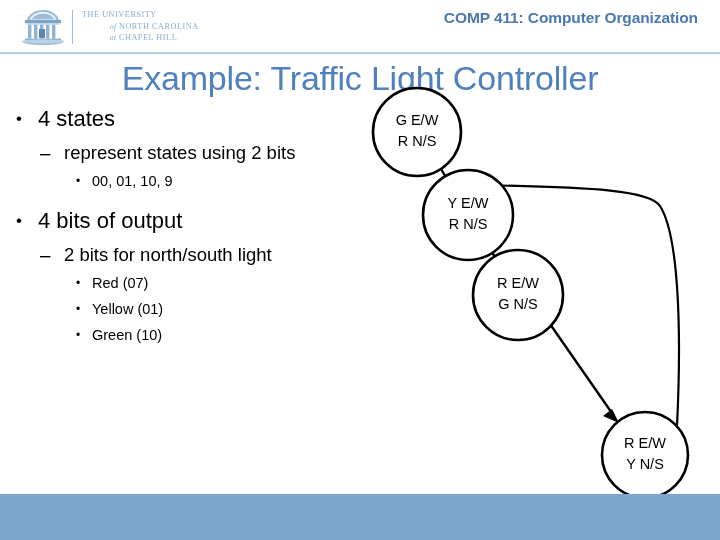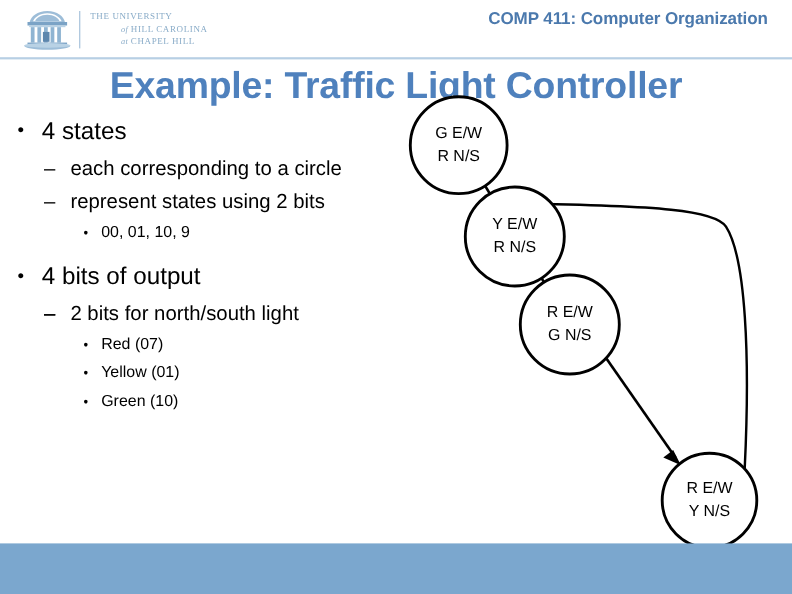--- a/index.html
+++ b/index.html
@@ -72,21 +72,21 @@
   }
 
   
   #slide-title {
     position: absolute;
     left: 0; top: 59px;
     width: 720px;
     text-align: center;
     color: #4f81bd;
     font-size: 34px;
-    font-weight: bold;
+    font-weight: normal;
     letter-spacing: -0.2px;
     white-space: nowrap;
   }
 
   
   #bullets {
     position: absolute;
     left: 0; top: 104px;
     width: 392px;
     color: #000000;
@@ -192,41 +192,40 @@
 
       <rect x="5" y="31.7" width="36" height="2.6" fill="#7ba3c6"></rect>
       <path d="M2 34.3 C2 36.6 11 38.2 23 38.2 C35 38.2 44 36.6 44 34.3 L44 34.3 L2 34.3 Z" fill="#9dbdd8"></path>
       <ellipse cx="23" cy="34.3" rx="21" ry="2.1" fill="#b9d2e5"></ellipse>
     </svg>
 
     <div id="logo-divider"></div>
 
     <div id="logo-text">
       <div class="lt-line">THE UNIVERSITY</div>
-      <div class="lt-line"><span class="lt-small">of</span> <span>HILL CAROLINA</span></div>
+      <div class="lt-line"><span class="lt-small">of</span> <span>NORTH CAROLINA</span></div>
       <div class="lt-line"><span class="lt-small">at</span> <span>CHAPEL HILL</span></div>
     </div>
   </div>
 
   <div id="course-title">COMP 411: Computer Organization</div>
   <div id="header-rule"></div>
 </div>
 
 <div id="slide-title">Example: Traffic Light Controller</div>
 
 <div id="bullets">
 
   <div class="blk" id="group1">
     <div class="lvl1">
       <span class="bullet-dot">•</span>
       <span>4 states</span>
     </div>
     <div class="lvl2">
       <span class="bullet-dash">–</span>
-      <span>each corresponding to a circle</span>
     </div>
     <div class="lvl2">
       <span class="bullet-dash">–</span>
       <span>represent states using 2 bits</span>
     </div>
     <div class="lvl3">
       <span class="bullet-dot">•</span>
       <span>00, 01, 10, 9</span>
     </div>
   </div>

